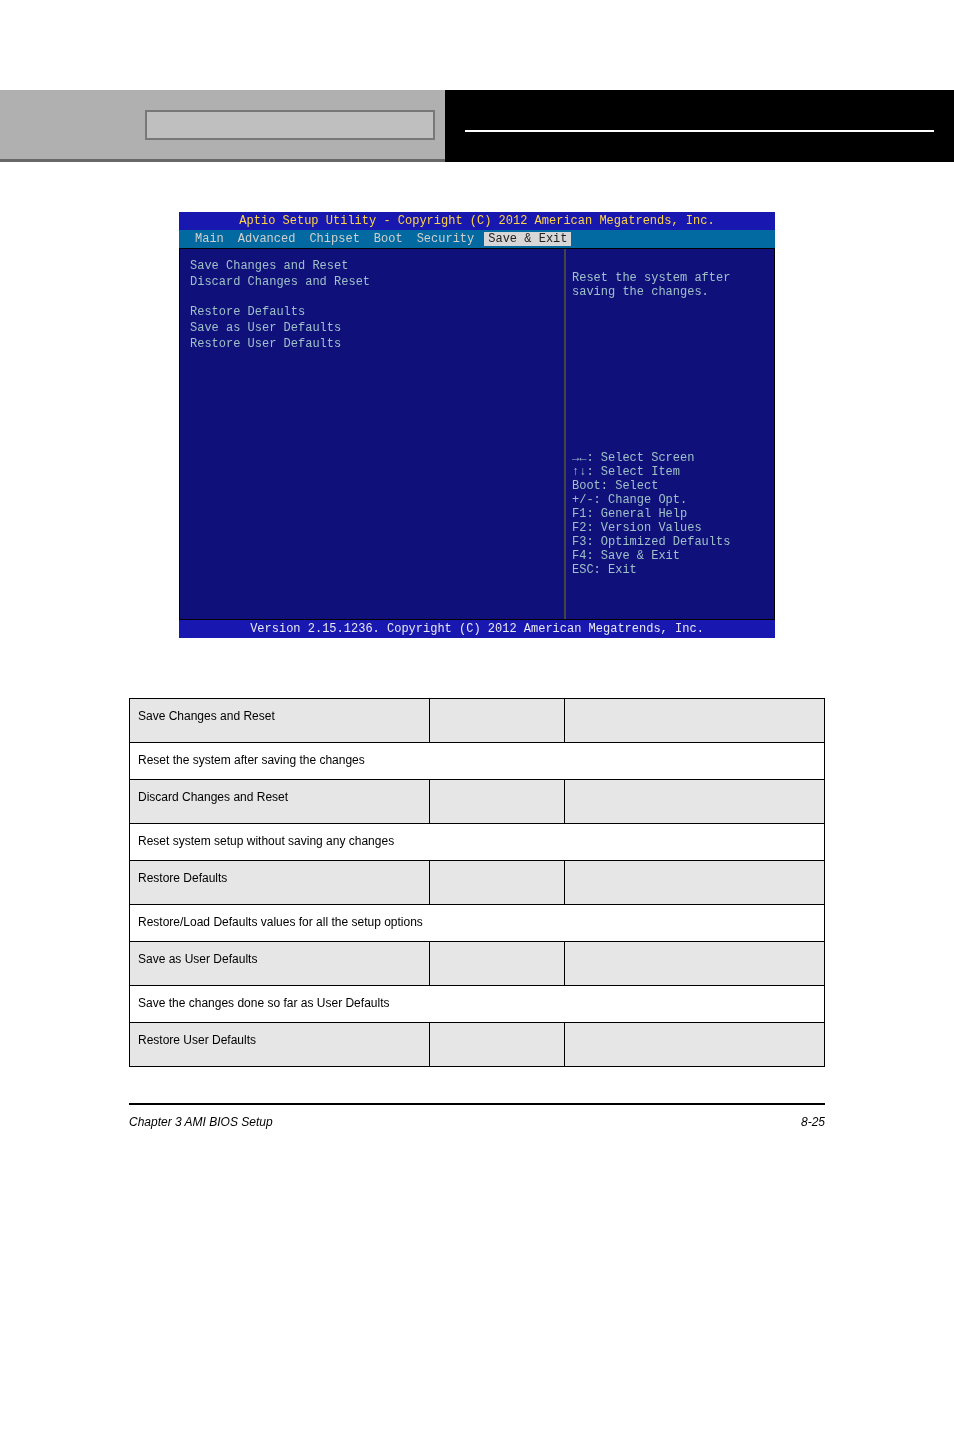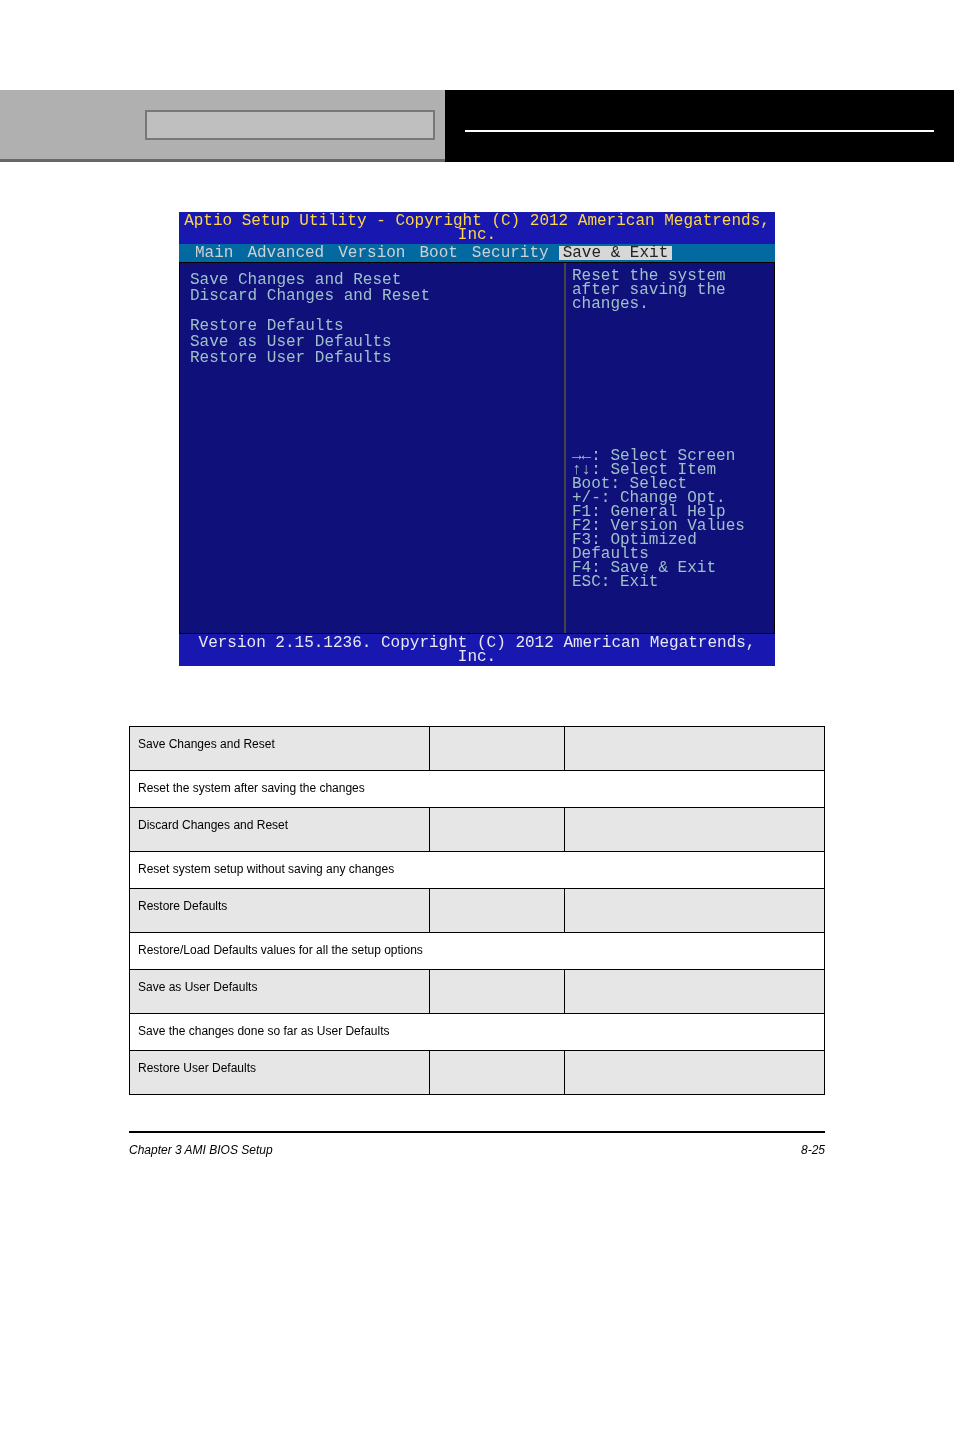--- a/index.html
+++ b/index.html
@@ -4,30 +4,30 @@
 <style>
   * { box-sizing: border-box; margin: 0; padding: 0; }
   body { font-family: Arial, sans-serif; width: 954px; background: #fff; color: #000; }
   
   .header { display: flex; height: 72px; margin: 90px 0 0 0; }
   .header-left { flex: 0 0 445px; background: #b0b0b0; border-bottom: 3px solid #686868; position: relative; padding: 8px 0 0 22px; }
   .header-left .rect { position: absolute; left: 145px; top: 20px; width: 290px; height: 30px; border: 2px solid #787878; background: #bfbfbf; }
   .header-right { flex: 1; background: #000; color: #fff; position: relative; }
   .header-right .line { position: absolute; left: 20px; right: 20px; bottom: 30px; border-bottom: 2px solid #fff; }
   
-  .bios-shot { width: 596px; margin: 50px auto 12px auto; font-family: "Courier New", monospace; font-size: 16px; line-height: 14px; }
+  .bios-shot { width: 596px; margin: 50px auto 12px auto; font-family: "Courier New", monospace; font-size: 12px; line-height: 14px; }
   .bios-top { background: #1818b0; color: #ffd54a; text-align: center; padding: 2px 0; }
   .bios-tabs { background: #0369a1; color: #d0d0d0; display: flex; padding: 2px 12px; }
   .bios-tab { margin-right: 6px; padding: 0 4px; }
   .bios-tab.sel { background: #d7d7d7; color: #222; }
   .bios-body { display: flex; background: #10107a; border: 1px solid #000; }
   .bios-left { flex: 1; color: #9fc0c8; padding: 10px 8px 10px 10px; min-height: 370px; }
   .bios-left .item { margin-bottom: 2px; }
   .bios-left .gap { height: 14px; }
-  .bios-right { width: 210px; border-left: 2px solid #444; color: #9fc0c8; padding: 6px 6px; position: relative; }
+  .bios-right { width: 210px; border-left: 2px solid #444; color: #9fc0c8; padding: 22px 6px; position: relative; }
   .bios-help { min-height: 180px; }
   .bios-keys { }
   .bios-keys div { margin-bottom: 0; }
   .bios-foot { background: #1818b0; color: #e8e8f0; text-align: center; padding: 2px 4px; }
   
   .spec-table { width: 696px; margin: 60px auto 0 auto; border-collapse: collapse; }
   .spec-table td { border: 1px solid #000; vertical-align: top; padding: 10px 8px; font-size: 12px; }
   .spec-table .hdr td { background: #e6e6e6; font-weight: 500; height: 44px; }
   .spec-table .desc td { background: #fff; height: 37px; }
   .col1 { width: 300px; }
@@ -47,21 +47,21 @@
   <div class="header-right">
     <div class="line"></div>
   </div>
 </div>
 
 <div class="bios-shot">
   <div class="bios-top">Aptio Setup Utility - Copyright (C) 2012 American Megatrends, Inc.</div>
   <div class="bios-tabs">
     <span class="bios-tab">Main</span>
     <span class="bios-tab">Advanced</span>
-    <span class="bios-tab">Version</span>
+    <span class="bios-tab">Chipset</span>
     <span class="bios-tab">Boot</span>
     <span class="bios-tab">Security</span>
     <span class="bios-tab sel">Save &amp; Exit</span>
   </div>
   <div class="bios-body">
     <div class="bios-left">
       <div class="item">Save Changes and Reset</div>
       <div class="item">Discard Changes and Reset</div>
       <div class="gap"></div>
       <div class="item">Restore Defaults</div>

